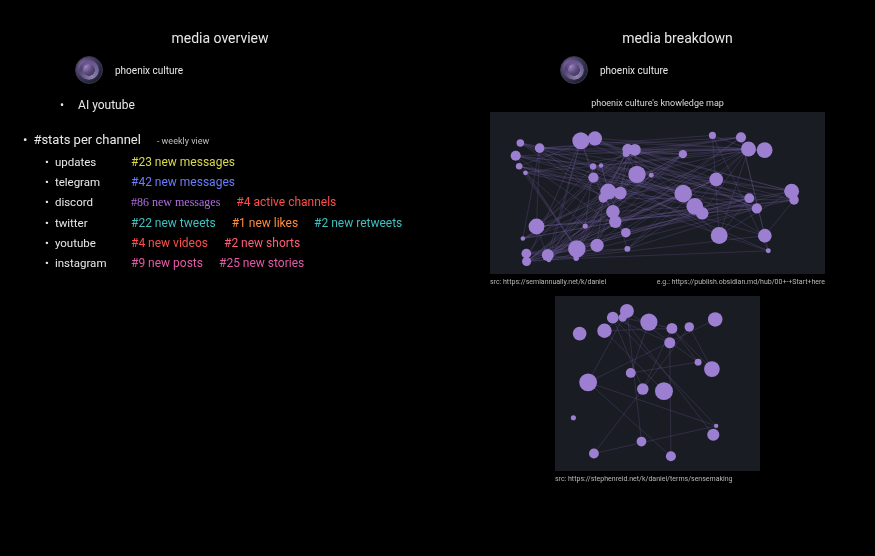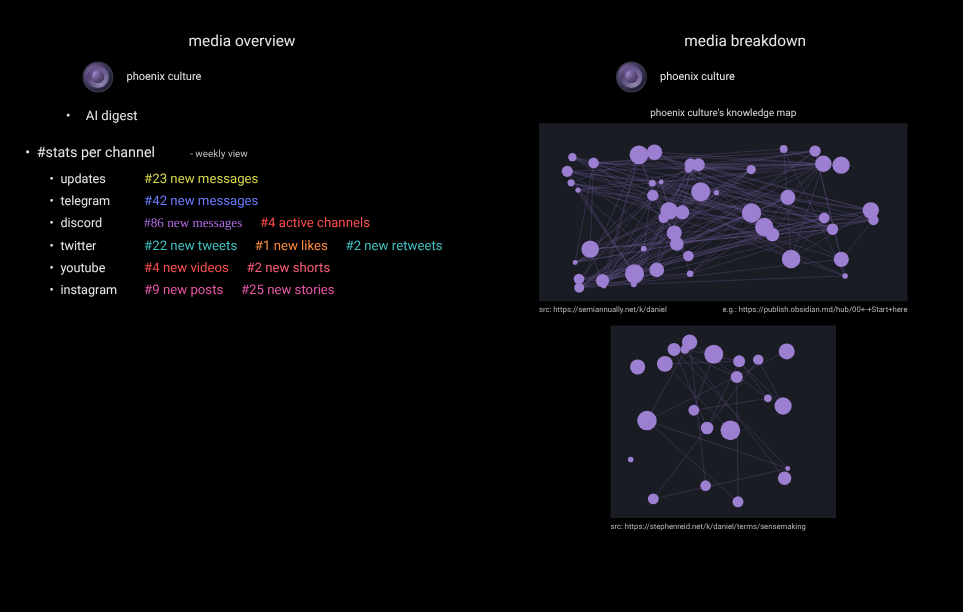--- a/index.html
+++ b/index.html
@@ -31,21 +31,21 @@
     background: conic-gradient(from 40deg,#7d6ba8,#c9b8e8,#3b2f55,#7d6ba8);
     border-radius:50%; opacity:.6;
     mask: radial-gradient(circle at 50% 50%, transparent 40%, #000 41%);
   }
   .brand-name { font-size: 10px; }
   .digest-row { display: flex; align-items: flex-start; margin: 8px 0 20px 45px; gap: 50px; }
   .bullet-item { display: flex; align-items: center; gap: 8px; font-size: 12px; }
   .bullet-dot::before { content: "•"; margin-right: 6px; color: #e8e8e8; }
   .freq-list { font-size: 8px; line-height: 1.35; color: #cfcfcf; }
   .freq-list div::before { content: "• "; }
-  .stats-header { display: flex; align-items: baseline; gap: 32px; margin: 0 0 8px 8px; }
+  .stats-header { display: flex; align-items: baseline; gap: 16px; margin: 0 0 8px 8px; }
   .stats-header .main { font-size: 13px; }
   .stats-header .sub { font-size: 9px; color: #bfbfbf; }
   .channel-list { margin-left: 30px; }
   .ch-row { display: flex; align-items: baseline; gap: 16px; margin-bottom: 6px; font-size: 11.5px; }
   .ch-name { min-width: 70px; }
   .stat { font-size: 12px; }
   .c-yellow { color: #d7d84a; }
   .c-blue { color: #6b7bff; }
   .c-purple { color: #b06be0; font-family: Liberation Serif, serif; }
   .c-red { color: #ff4d4d; }
@@ -73,21 +73,21 @@
 
 <div class="panel-left">
   <div class="title">media overview</div>
 
   <div class="brand-row">
     <div class="avatar"></div>
     <div class="brand-name">phoenix culture</div>
   </div>
 
   <div class="digest-row">
-    <div class="bullet-item bullet-dot">AI digest</div>
+    <div class="bullet-item bullet-dot">AI youtube</div>
   </div>
 
   <div class="stats-header">
     <span class="main bullet-dot">#stats per channel</span>
     <span class="sub">- weekly view</span>
   </div>
 
   <div class="channel-list" id="channel-list">
       <div class="ch-row">
         <span class="ch-name bullet-dot">updates</span>

